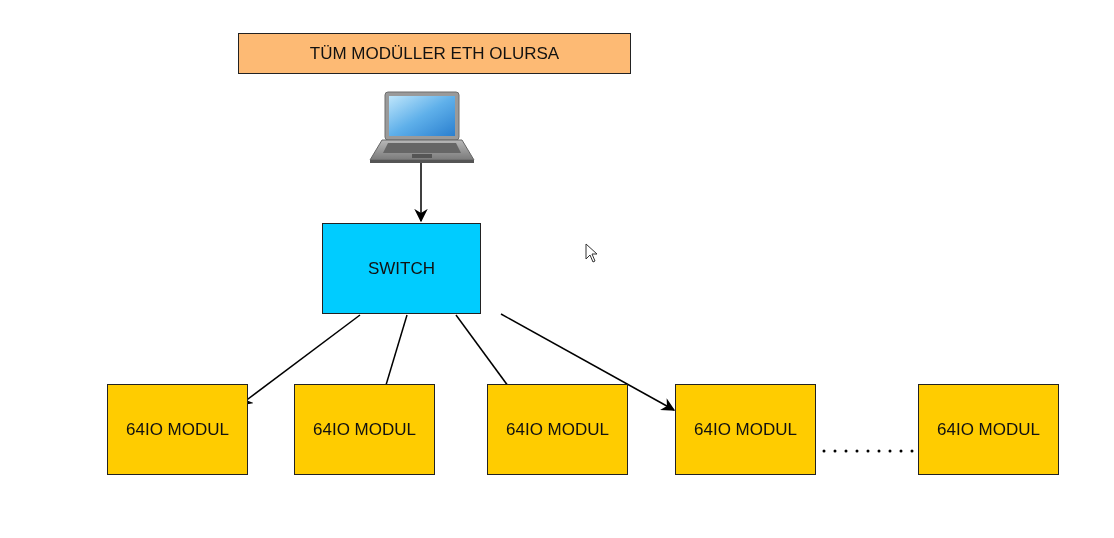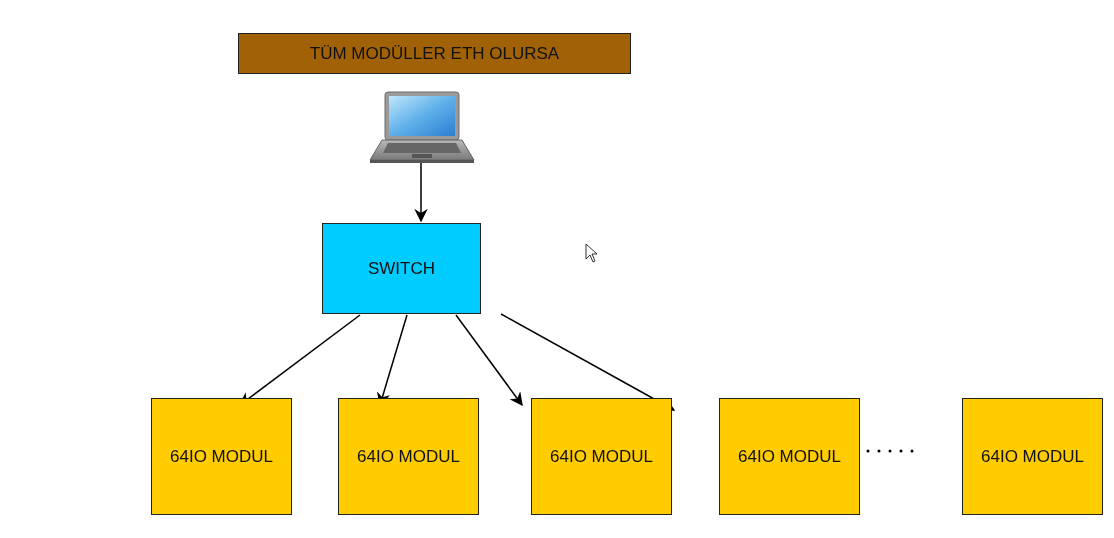--- a/index.html
+++ b/index.html
@@ -1,20 +1,20 @@
 <!DOCTYPE html>
 <html><head>
   <meta charset="utf-8">
   <style>
     html, body { margin: 0; padding: 0; background: #ffffff; }
     body { width: 1114px; height: 538px; position: relative; overflow: hidden; font-family: "Liberation Sans", sans-serif; }
     .box { position: absolute; box-sizing: border-box; border: 1.5px solid #222; display: flex; align-items: center; justify-content: center; color: #111; font-size: 17px; }
-    .title-box { left: 238px; top: 33px; width: 393px; height: 41px; background: #a16207; }
+    .title-box { left: 238px; top: 33px; width: 393px; height: 41px; background: #fdba74; }
     .switch-box { left: 322px; top: 223px; width: 159px; height: 91px; background: #00ccff; }
-    .module { top: 398px; width: 141px; height: 117px; background: #ffcc00; margin-left: 44px; }
+    .module { top: 384px; width: 141px; height: 91px; background: #ffcc00; }
     #m0 { left: 107px; }
     #m1 { left: 294px; }
     #m2 { left: 487px; }
     #m3 { left: 675px; }
     #m4 { left: 918px; }
     svg.links { position: absolute; left: 0; top: 0; }
     .laptop { position: absolute; left: 368px; top: 90px; width: 108px; height: 74px; }
     .cursor { position: absolute; left: 585px; top: 243px; width: 14px; height: 20px; }
   </style>
 </head>

